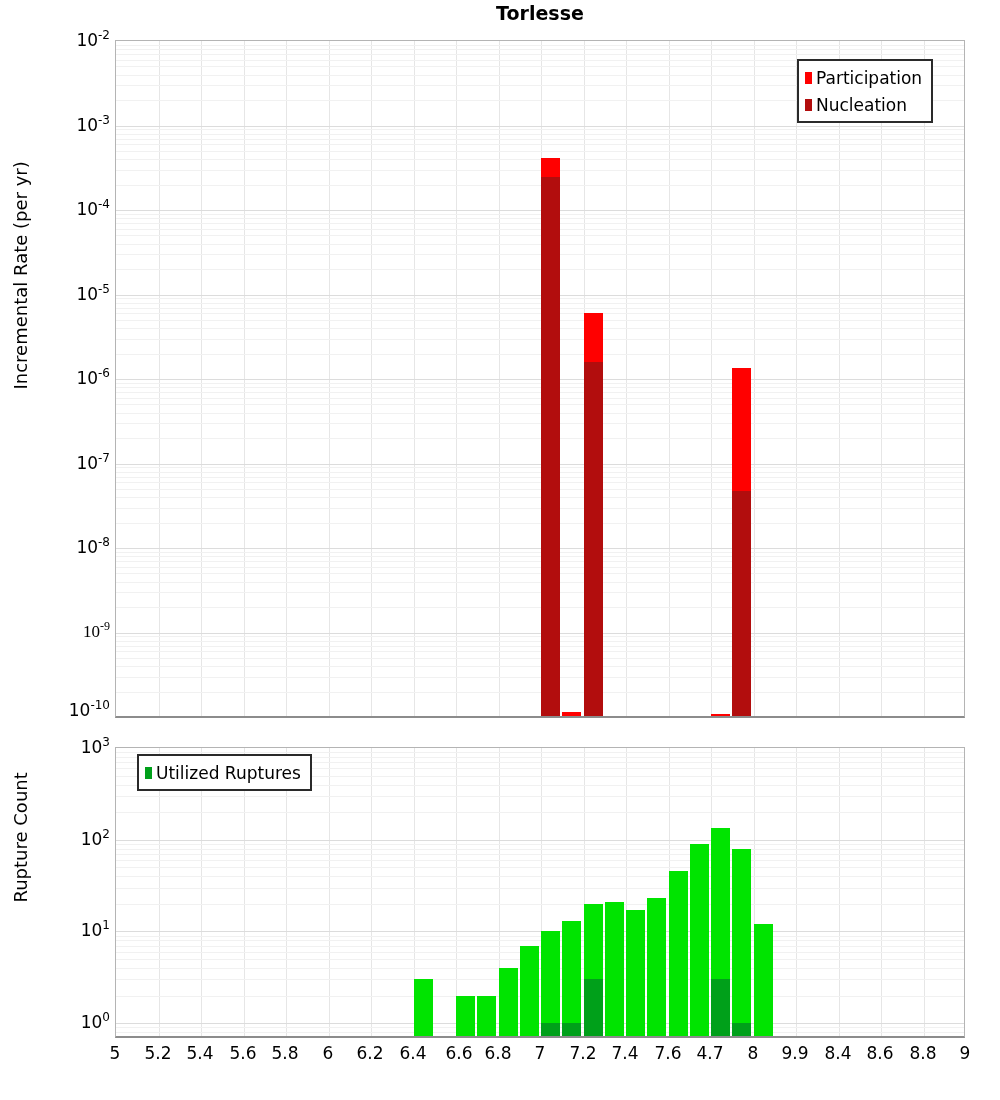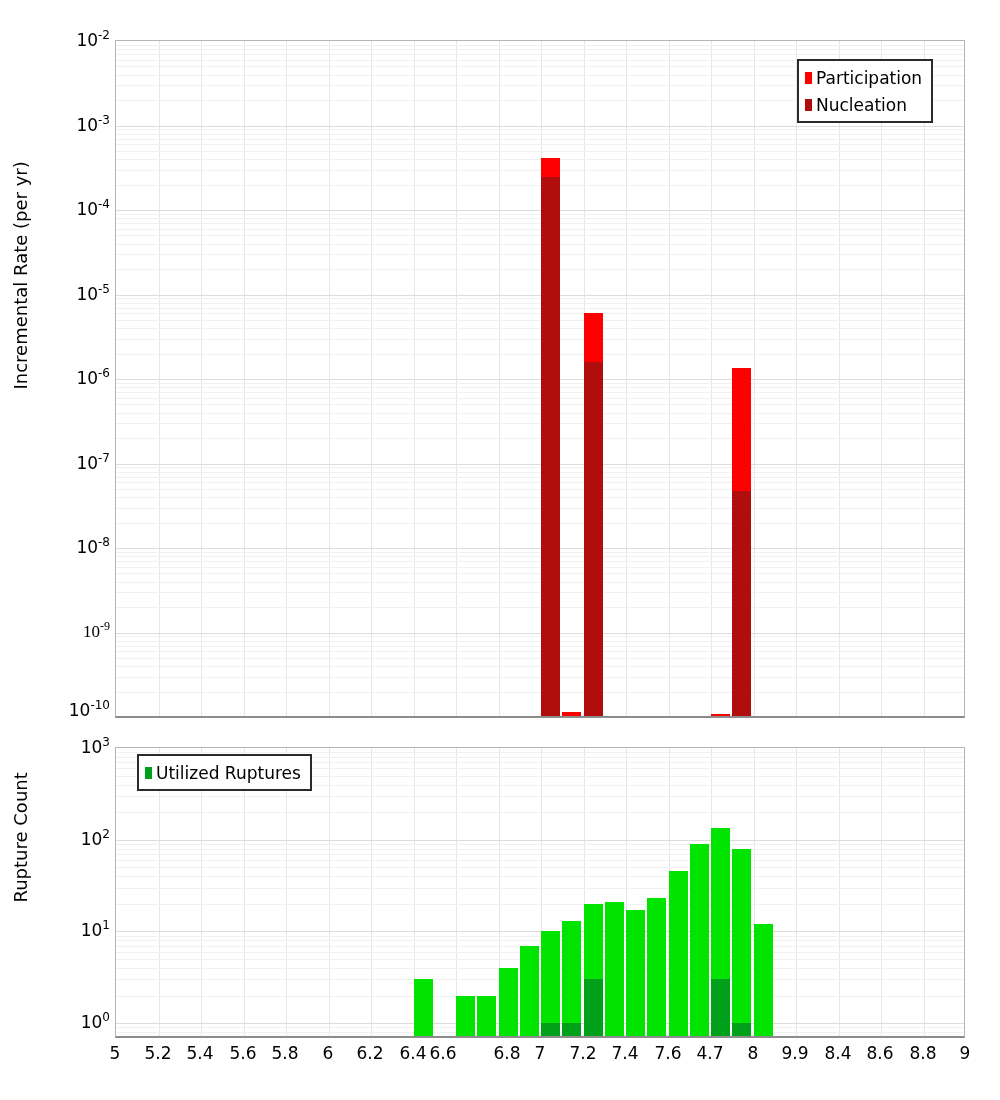--- a/index.html
+++ b/index.html
@@ -56,20 +56,21 @@
   }
   .legend-item{display:flex;align-items:center;gap:4px;height:27px;}
   .legend-swatch{width:7px;height:12px;flex:0 0 auto;}
   .legend-label{font-size:17px;white-space:nowrap;}
 </style>
 </head>
 <body>
 
 <div id="fig">
 
+  <div class="chart-title">Torlesse</div>
 
   <div class="axis-label-y" style="top:357px;">Incremental Rate (per yr)</div>
   <div class="axis-label-y" style="top:870px;">Rupture Count</div>
 
   <div id="panel-rate" class="panel">
       <div class="gridline-v" style="left: 43px;"></div>
       <div class="gridline-v" style="left: 85px;"></div>
       <div class="gridline-v" style="left: 128px;"></div>
       <div class="gridline-v" style="left: 170px;"></div>
       <div class="gridline-v" style="left: 213px;"></div>
@@ -271,22 +272,22 @@
       <div class="ytick" style="top: 918px;">10<sup>1</sup></div>
       <div class="ytick" style="top: 1010px;">10<sup>0</sup></div>
       <div class="xtick" style="left: 83px; top: 1042px;">5</div>
       <div class="xtick" style="left: 126px; top: 1042px;">5.2</div>
       <div class="xtick" style="left: 168px; top: 1042px;">5.4</div>
       <div class="xtick" style="left: 211px; top: 1042px;">5.6</div>
       <div class="xtick" style="left: 253px; top: 1042px;">5.8</div>
       <div class="xtick" style="left: 296px; top: 1042px;">6</div>
       <div class="xtick" style="left: 338px; top: 1042px;">6.2</div>
       <div class="xtick" style="left: 381px; top: 1042px;">6.4</div>
-      <div class="xtick" style="left: 411px; top: 1042px;">6.6</div>
-      <div class="xtick" style="left: 466px; top: 1042px; margin-left: 9px;">6.8</div>
+      <div class="xtick" style="left: 427px; top: 1042px;">6.6</div>
+      <div class="xtick" style="left: 466px; top: 1042px;">6.8</div>
       <div class="xtick" style="left: 508px; top: 1042px;">7</div>
       <div class="xtick" style="left: 551px; top: 1042px;">7.2</div>
       <div class="xtick" style="left: 593px; top: 1042px;">7.4</div>
       <div class="xtick" style="left: 636px; top: 1042px;">7.6</div>
       <div class="xtick" style="left: 678px; top: 1042px;">4.7</div>
       <div class="xtick" style="left: 721px; top: 1042px;">8</div>
       <div class="xtick" style="left: 763px; top: 1042px;">9.9</div>
       <div class="xtick" style="left: 806px; top: 1042px;">8.4</div>
       <div class="xtick" style="left: 848px; top: 1042px;">8.6</div>
       <div class="xtick" style="left: 891px; top: 1042px;">8.8</div>

